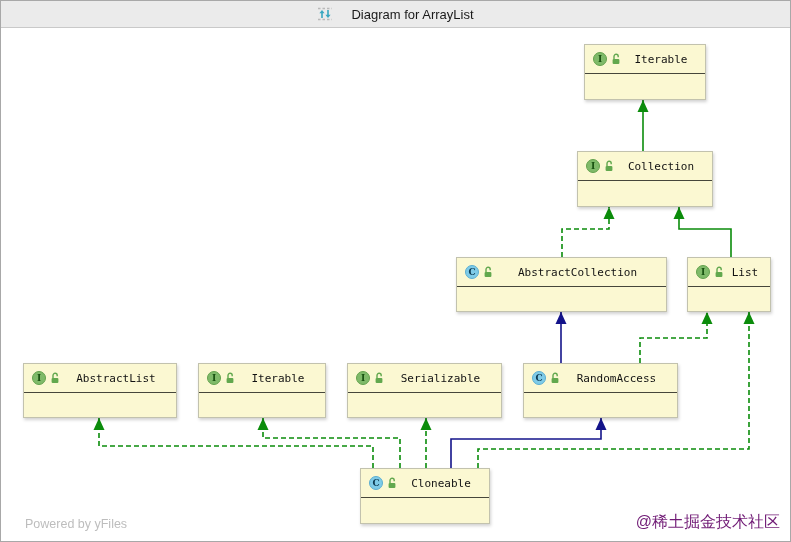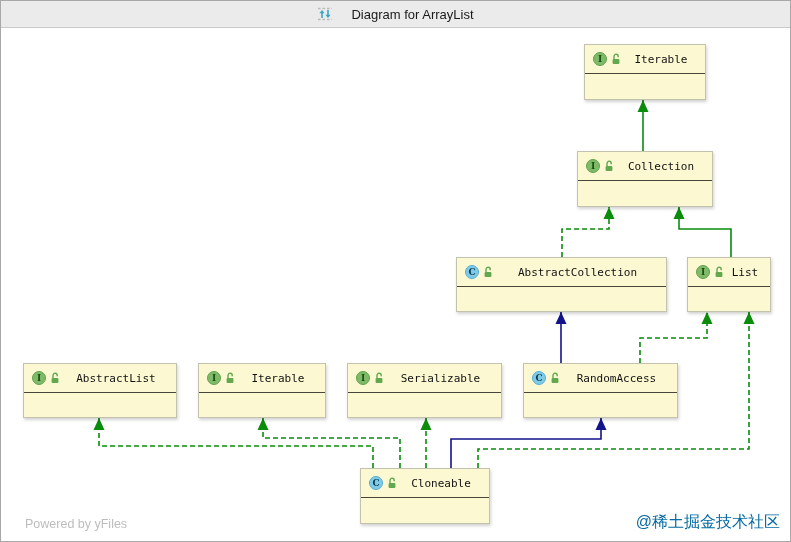--- a/index.html
+++ b/index.html
@@ -36,21 +36,21 @@
   .badge.interface { background:#7fba69; border:1px solid #63a24d; color:#17500f; }
   .badge.class     { background:#7ecbe8; border:1px solid #5baed2; color:#0d3a52; }
   .lock { flex:0 0 auto; }
   .node-body { height:24px; }
   .powered {
     position:absolute; left:24px; bottom:10px; z-index:3;
     font-size:12.5px; color:#bdbdbd;margin-top:39px;
   }
   .watermark {
     position:absolute; right:10px; bottom:8px; z-index:3;
-    font-size:16px; color:#0369a1;margin-top:19px;
+    font-size:16px; color:#701a75;margin-top:19px;
   }
 </style>
 </head>
 <body>
 
 <div class="window">
 
   <div class="titlebar">
     <svg class="title-icon" width="16" height="14" viewBox="0 0 16 14">
       <line x1="1" y1="1.5" x2="15" y2="1.5" stroke="#b9b9b9" stroke-width="1.6" stroke-dasharray="2.5,2"></line>

